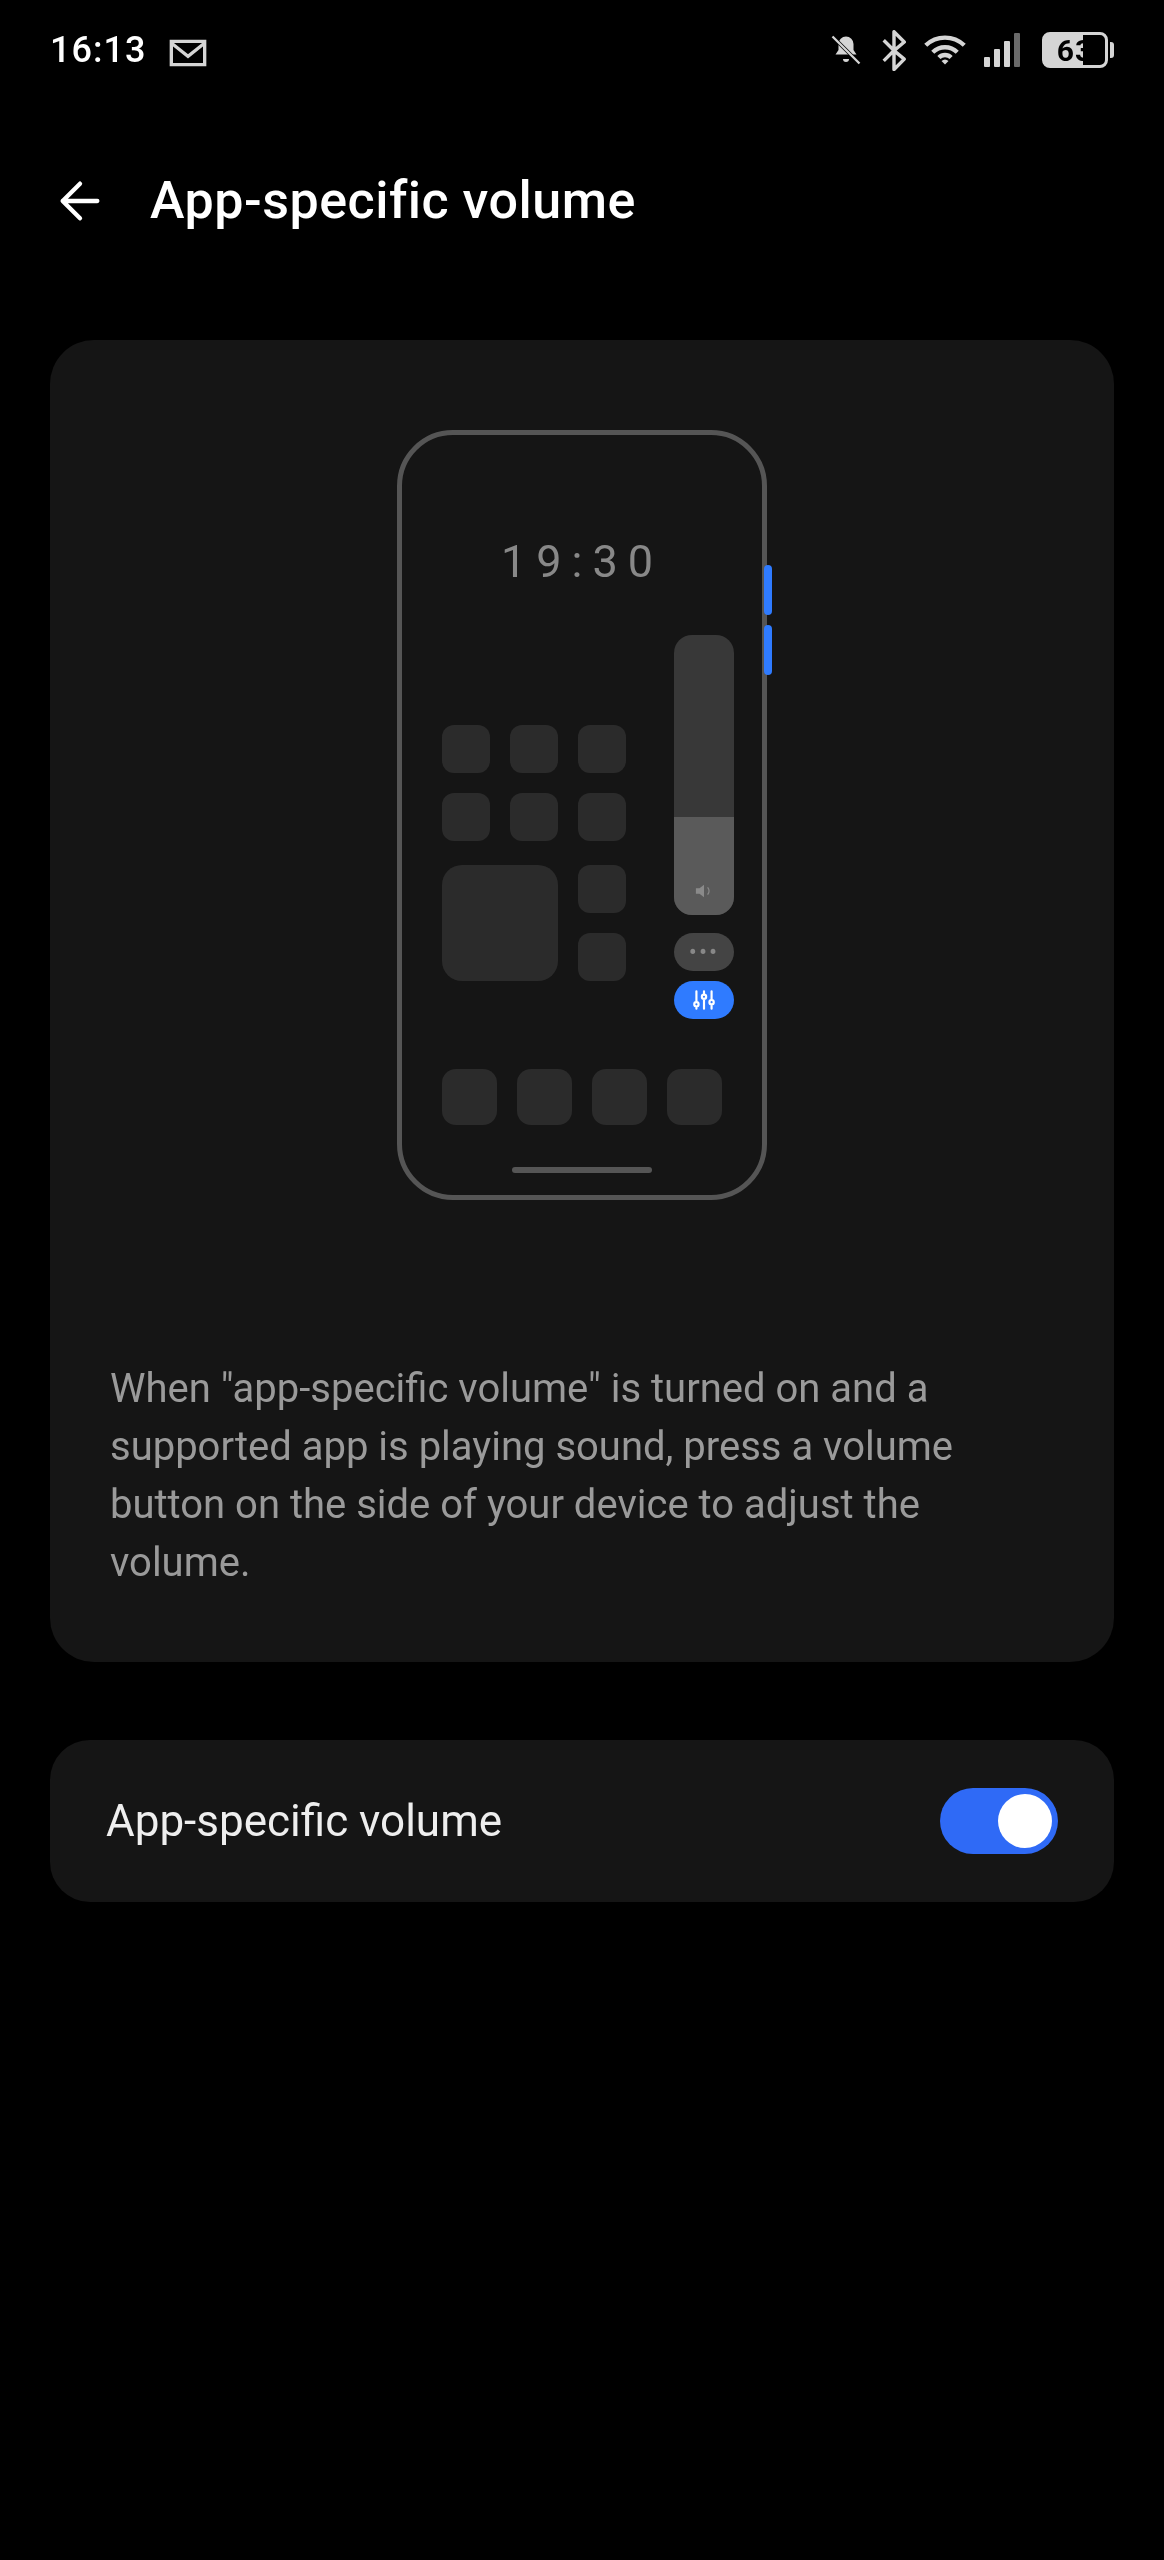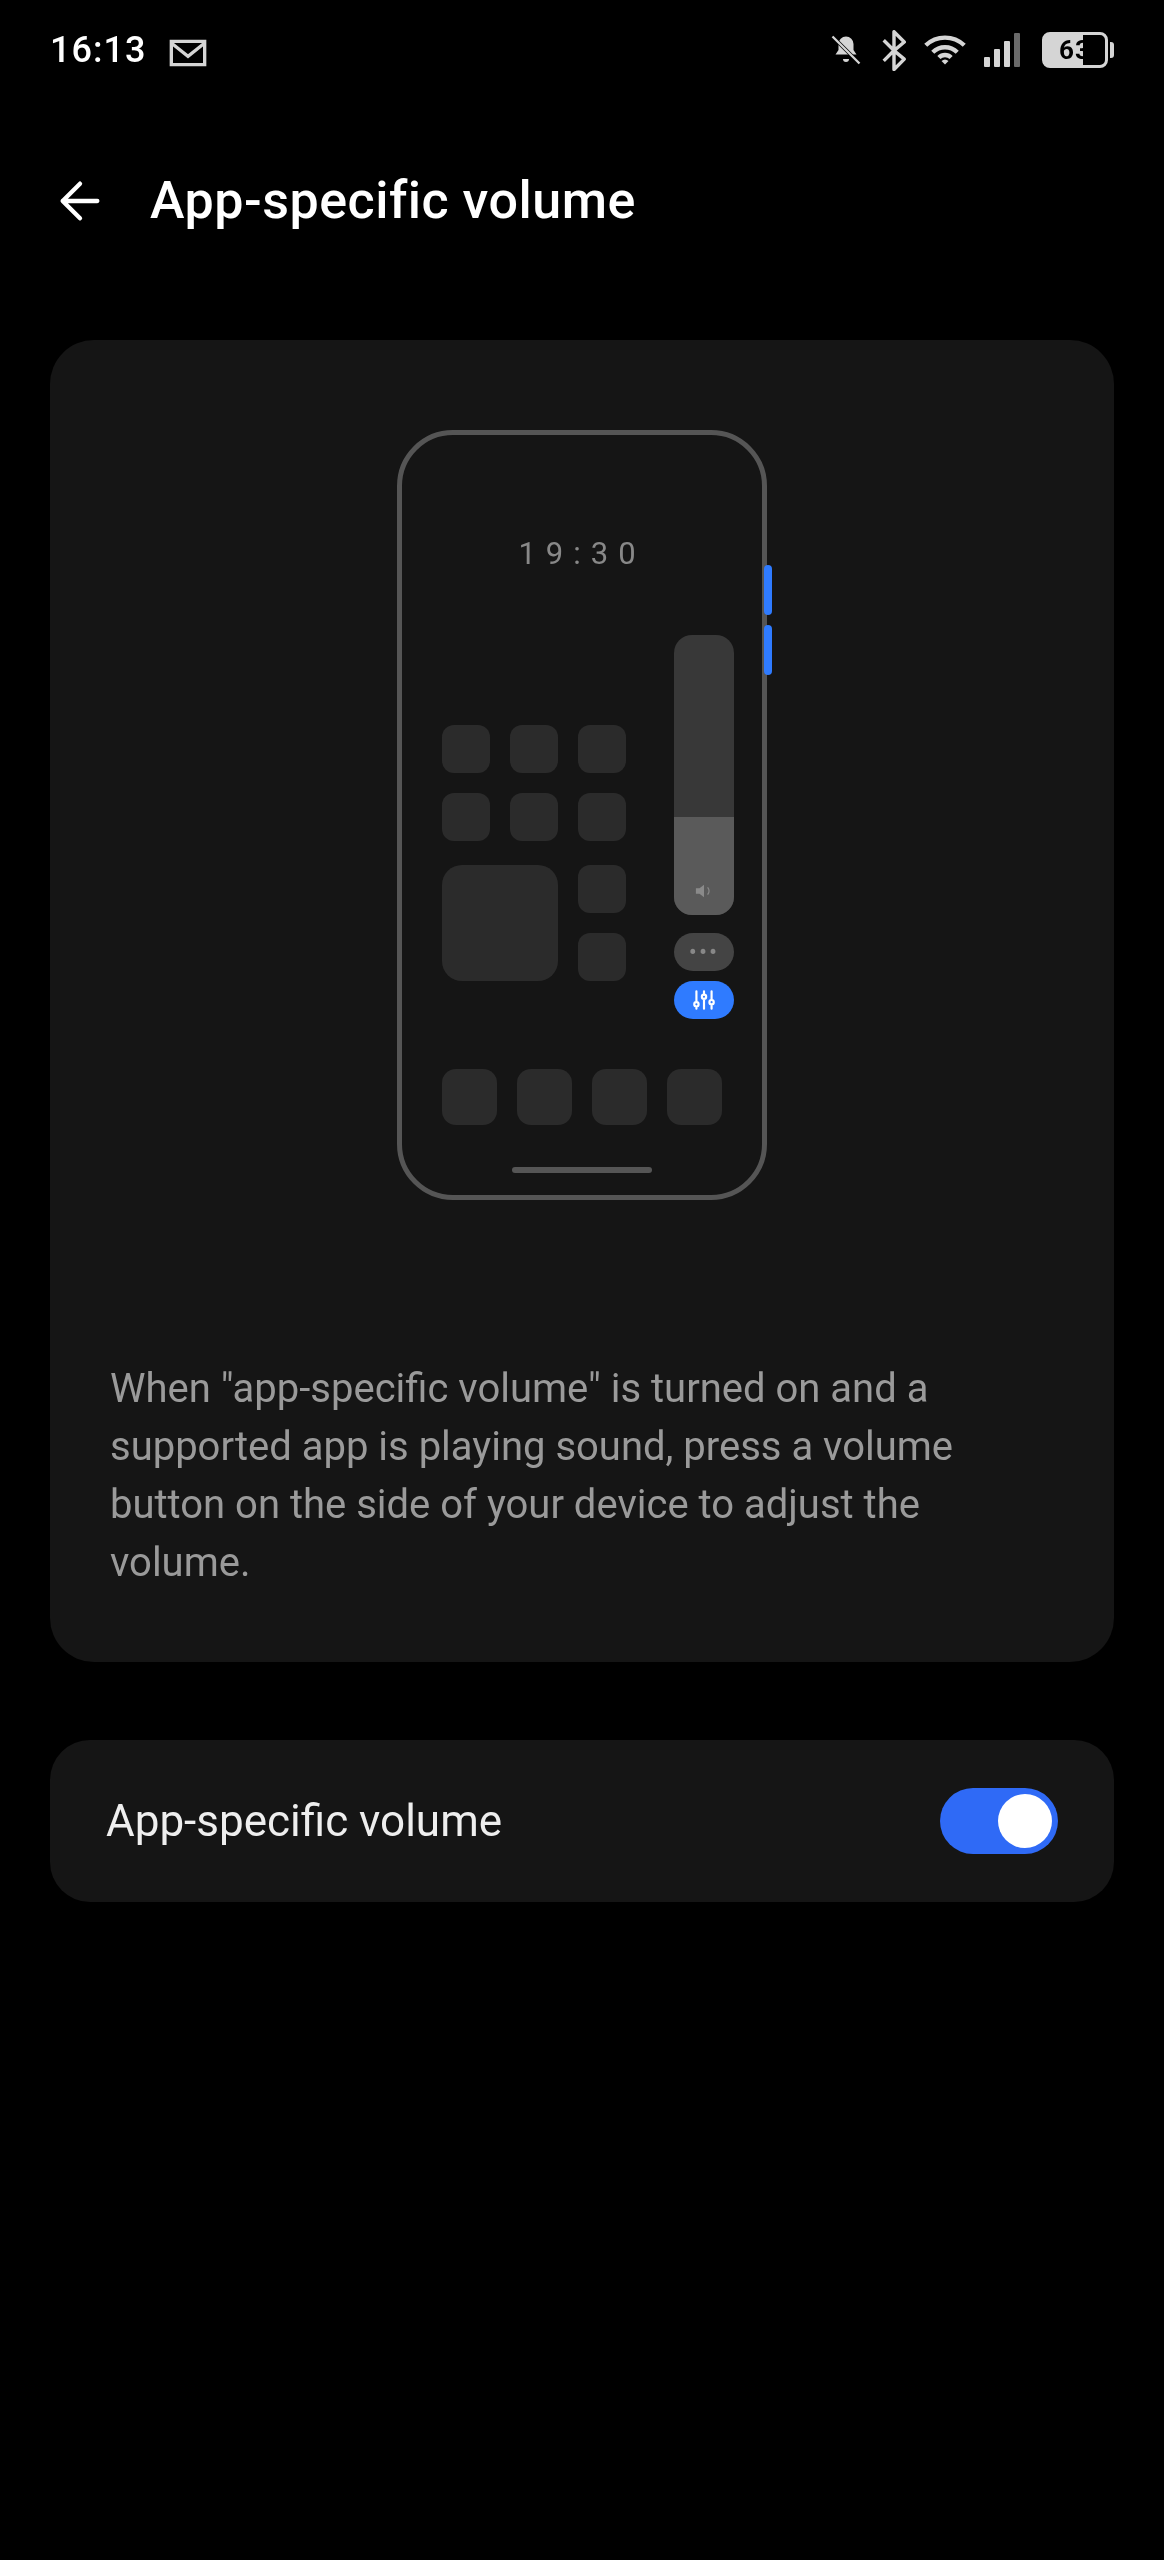--- a/index.html
+++ b/index.html
@@ -41,21 +41,21 @@
   .signal-icon span:nth-child(1){height:10px}
   .signal-icon span:nth-child(2){height:18px}
   .signal-icon span:nth-child(3){height:26px}
   .signal-icon span:nth-child(4){height:34px; background:#6a6a6a;}
   .battery {
     display:flex; align-items:center; gap:2px;
   }
   .battery-body{
     width:66px; height:36px; border:3px solid #d5d5d5; border-radius:8px;
     position:relative; display:flex; align-items:center; justify-content:center;
-    font-size:26px; font-weight:700; color:#000; background:linear-gradient(to right,#d5d5d5 63%, transparent 63%);
+    font-size:30px; font-weight:700; color:#000; background:linear-gradient(to right,#d5d5d5 63%, transparent 63%);
   }
   .battery-cap{ width:4px; height:16px; background:#d5d5d5; border-radius:0 3px 3px 0;}
 
   
   .header {
     position:absolute; top:170px; left:0; right:0;
     display:flex; align-items:center; gap:40px;
     padding: 0 50px;
   }
   .back-arrow { width:60px; height:60px; display:flex; align-items:center; justify-content:center;}
@@ -70,21 +70,21 @@
 
   .phone-wrap{ display:flex; justify-content:center; }
   .phone{
     width:370px; height:770px;
     border:5px solid #555; border-radius:56px;
     position:relative;
     background:#151515;
   }
   .phone-time{
     position:absolute; top:100px; left:0; right:0;
-    text-align:center; font-size:31px; letter-spacing:10px; color:#888;
+    text-align:center; font-size:45px; letter-spacing:10px; color:#888;
   }
   .side-btn{
     position:absolute; right:-10px; width:8px; background:#2f7bff; border-radius:4px;
   }
   .side-btn.a{ top:130px; height:50px;}
   .side-btn.b{ top:190px; height:50px;}
 
   .vol-slider{
     position:absolute; right:28px; top:200px;
     width:60px; height:280px; background:#383838; border-radius:18px;

